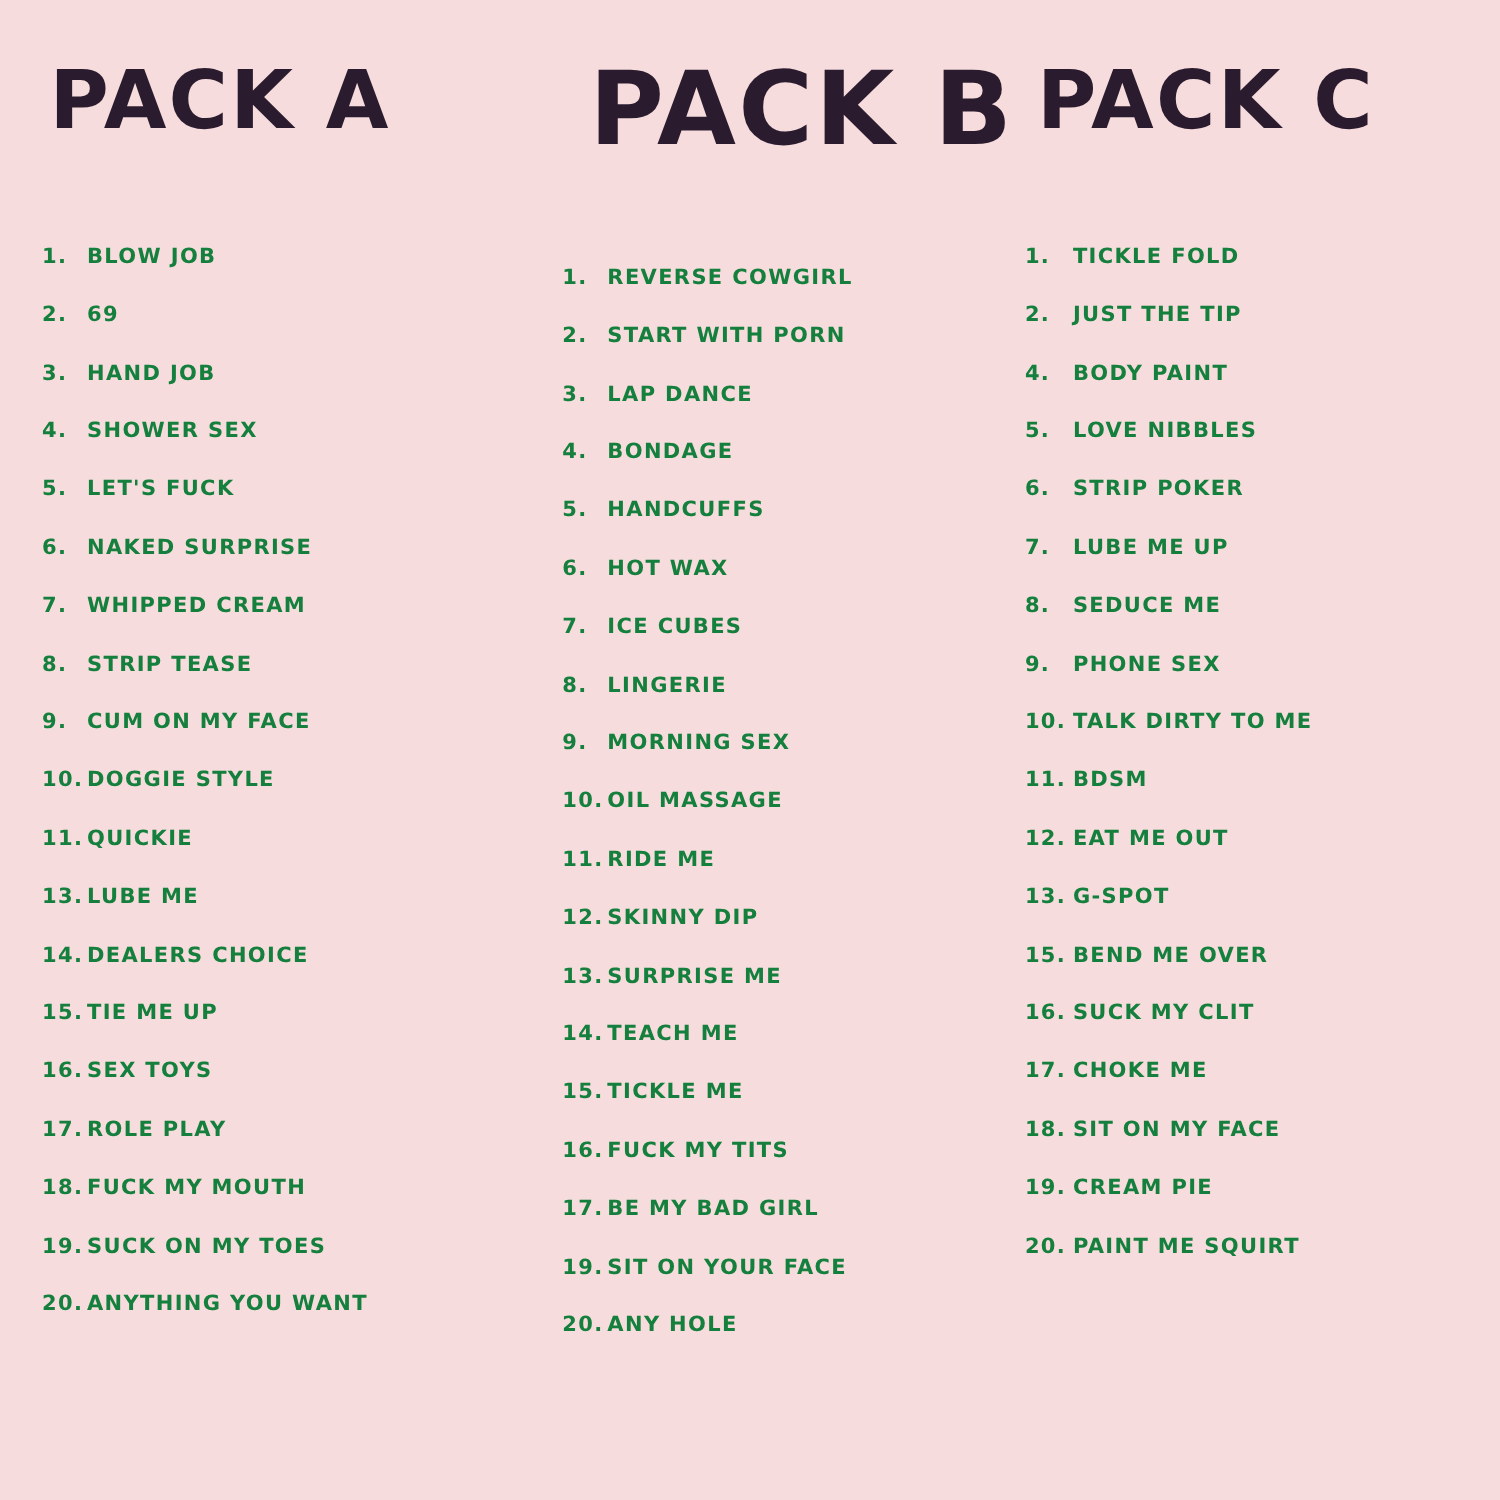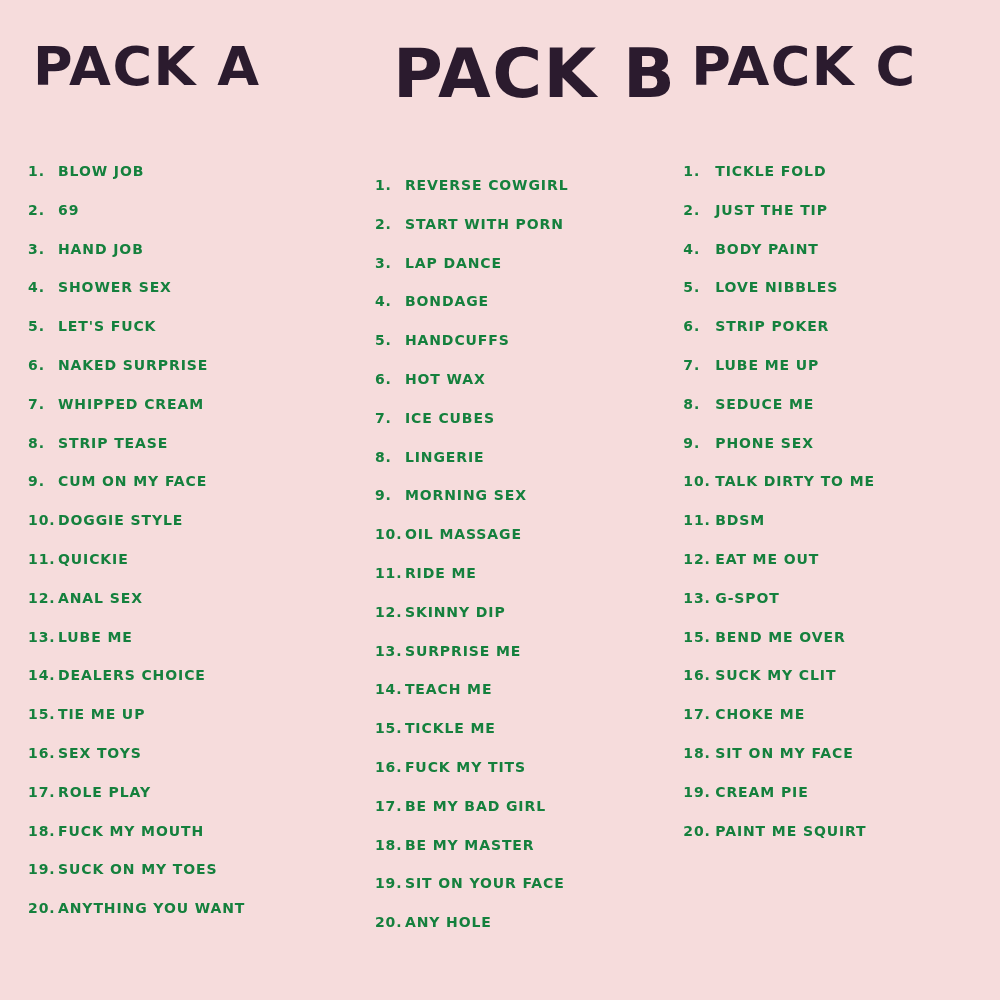--- a/index.html
+++ b/index.html
@@ -80,21 +80,20 @@
         <li><span class="num">2.</span><span>69</span></li>
         <li><span class="num">3.</span><span>HAND JOB</span></li>
         <li><span class="num">4.</span><span>SHOWER SEX</span></li>
         <li><span class="num">5.</span><span>LET'S FUCK</span></li>
         <li><span class="num">6.</span><span>NAKED SURPRISE</span></li>
         <li><span class="num">7.</span><span>WHIPPED CREAM</span></li>
         <li><span class="num">8.</span><span>STRIP TEASE</span></li>
         <li><span class="num">9.</span><span>CUM ON MY FACE</span></li>
         <li><span class="num">10.</span><span>DOGGIE STYLE</span></li>
         <li><span class="num">11.</span><span>QUICKIE</span></li>
-        <li><span class="num">12.</span><span>ANAL SEX</span></li>
         <li><span class="num">13.</span><span>LUBE ME</span></li>
         <li><span class="num">14.</span><span>DEALERS CHOICE</span></li>
         <li><span class="num">15.</span><span>TIE ME UP</span></li>
         <li><span class="num">16.</span><span>SEX TOYS</span></li>
         <li><span class="num">17.</span><span>ROLE PLAY</span></li>
         <li><span class="num">18.</span><span>FUCK MY MOUTH</span></li>
         <li><span class="num">19.</span><span>SUCK ON MY TOES</span></li>
         <li><span class="num">20.</span><span>ANYTHING YOU WANT</span></li>
       </ol>
     </div>
@@ -112,21 +111,20 @@
         <li><span class="num">8.</span><span>LINGERIE</span></li>
         <li><span class="num">9.</span><span>MORNING SEX</span></li>
         <li><span class="num">10.</span><span>OIL MASSAGE</span></li>
         <li><span class="num">11.</span><span>RIDE ME</span></li>
         <li><span class="num">12.</span><span>SKINNY DIP</span></li>
         <li><span class="num">13.</span><span>SURPRISE ME</span></li>
         <li><span class="num">14.</span><span>TEACH ME</span></li>
         <li><span class="num">15.</span><span>TICKLE ME</span></li>
         <li><span class="num">16.</span><span>FUCK MY TITS</span></li>
         <li><span class="num">17.</span><span>BE MY BAD GIRL</span></li>
-        <li><span class="num">18.</span><span>BE MY MASTER</span></li>
         <li><span class="num">19.</span><span>SIT ON YOUR FACE</span></li>
         <li><span class="num">20.</span><span>ANY HOLE</span></li>
       </ol>
     </div>
 
     <div class="pack pack-c">
       <div class="pack-title">PACK C</div>
       <ol class="items">
         <li><span class="num">1.</span><span>TICKLE FOLD</span></li>
         <li><span class="num">2.</span><span>JUST THE TIP</span></li>

